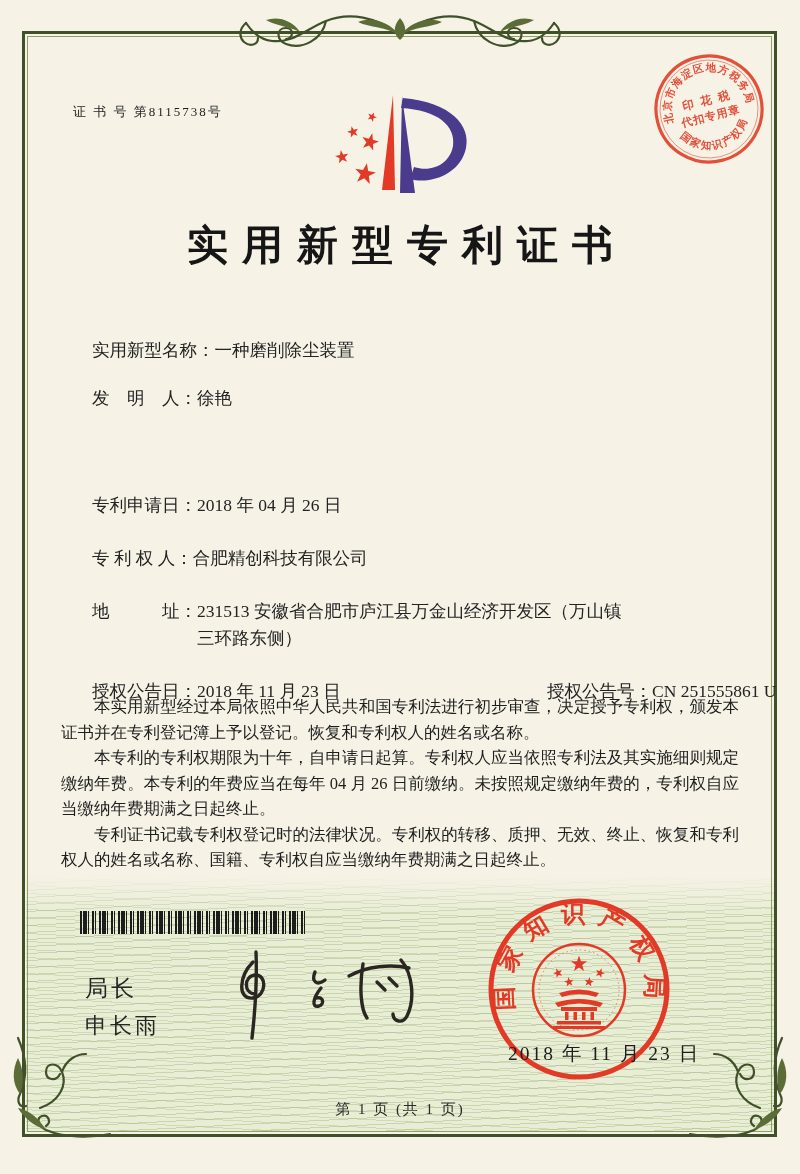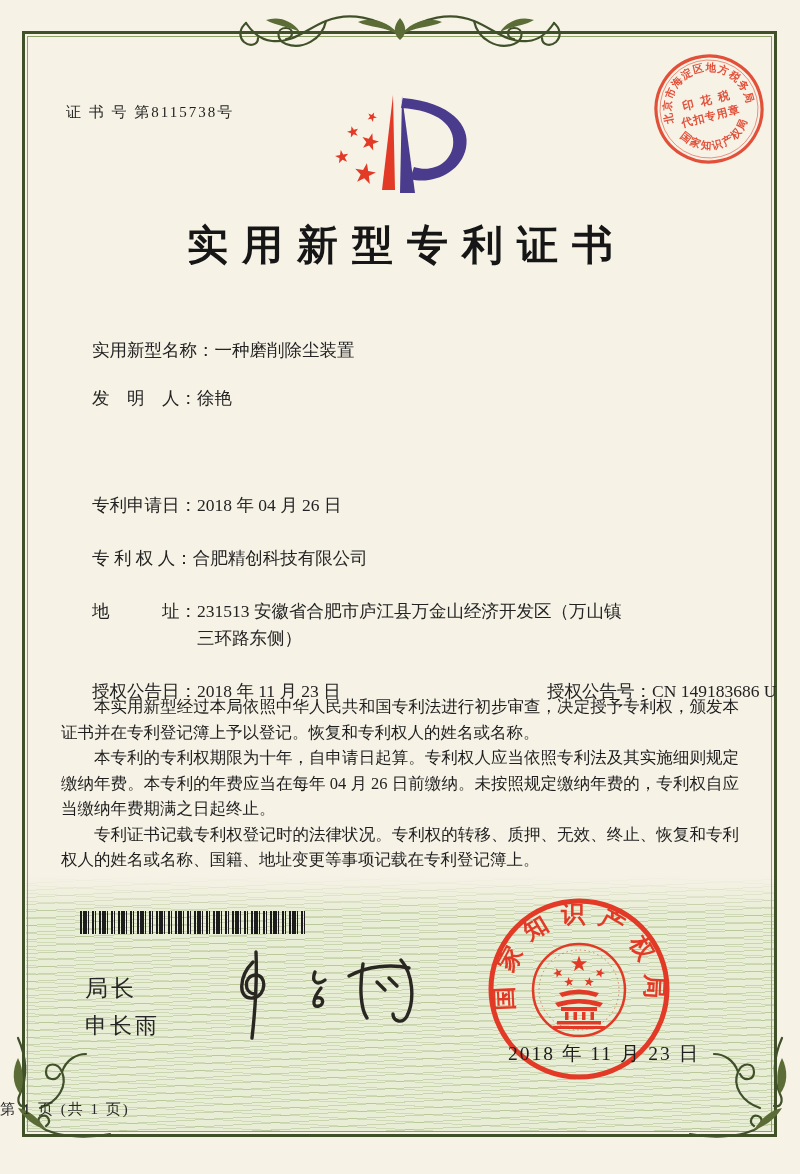--- a/index.html
+++ b/index.html
@@ -25,21 +25,21 @@
       repeating-linear-gradient(183deg, rgba(150,172,108,.30) 0 1px, rgba(150,172,108,0) 1px 8px);}
 
   
   .frame{position:absolute;left:22px;top:31px;width:749px;height:1100px;border:3px solid var(--border-green);}
   .frame-inner{position:absolute;left:2px;top:2px;right:2px;bottom:2px;border:1px solid var(--border-green-light);}
 
   .orn{position:absolute;}
   .orn path{stroke:var(--border-green);fill:none;stroke-width:2.2;stroke-linecap:round;}
   .orn path.leaf{fill:#5c6c36;stroke:none;}
 
-  .cert-no{position:absolute;left:66px;top:103px;font-size:15px;letter-spacing:2px;color:#1f1f1f;}
+  .cert-no{position:absolute;left:73px;top:103px;font-size:13px;letter-spacing:2px;color:#1f1f1f;}
   .logo{position:absolute;left:333px;top:86px;}
   .title{position:absolute;left:0;top:218px;width:800px;text-align:center;font-size:41px;font-weight:bold;
     letter-spacing:14px;padding-left:14px;box-sizing:border-box;color:#161616;}
 
   .f-row{position:absolute;left:72px;font-size:17.5px;line-height:27px;color:var(--ink);margin-left:20px;}
   .f-row .lbl{display:inline-block;vertical-align:top;}
   .f-row .val{display:inline-block;vertical-align:top;}
   .val-pre{white-space:pre-line;max-width:480px;}
   .f-grant-no{position:absolute;left:455px;top:0;white-space:nowrap;}
 
@@ -65,21 +65,21 @@
   .seal{position:absolute;left:479px;top:889px;}
   .seal-ring{stroke:var(--accent-red);fill:none;}
   .seal text{fill:var(--accent-red);font-family:"Liberation Serif","DejaVu Serif",serif;font-weight:bold;}
   .red-fill{fill:var(--accent-red);}
   .seal-date{position:absolute;left:508px;top:1040px;font-size:19.5px;letter-spacing:2px;color:#1d1d1d;}
 
   .stamp{position:absolute;left:647px;top:46px;}
   .stamp-ring{stroke:var(--stamp-red);fill:none;}
   .stamp text{fill:var(--stamp-red);font-family:"Liberation Serif","DejaVu Serif",serif;font-weight:bold;}
 
-  .footer{position:absolute;left:0;top:1100px;width:800px;text-align:left;font-size:15px;
+  .footer{position:absolute;left:0;top:1100px;width:800px;text-align:center;font-size:15px;
     letter-spacing:2px;color:#2a2a2a;}
 </style>
 </head>
 <body>
 
 <div class="page">
 
   <div class="guilloche"></div>
 
   <div class="frame">
@@ -165,28 +165,28 @@
   </div>
   <div class="f-row" style="top:598px;">
     <span class="lbl">地　　　址：</span><span class="val val-pre">231513 安徽省合肥市庐江县万金山经济开发区（万山镇
 三环路东侧）</span>
   </div>
   <div class="f-row" style="top:678px;width:700px;">
     <span>
       <span class="lbl">授权公告日：</span><span class="val">2018 年 11 月 23 日</span>
     </span>
     <span class="f-grant-no">
-      <span class="lbl">授权公告号：</span><span class="val">CN 149183686 U</span>
+      <span class="lbl">授权公告号：</span><span class="val">CN 251555861 U</span>
     </span>
   </div>
 
   <div class="body-text">
     <p>本实用新型经过本局依照中华人民共和国专利法进行初步审查，决定授予专利权，颁发本证书并在专利登记簿上予以登记。恢复和专利权人的姓名或名称。</p>
     <p>本专利的专利权期限为十年，自申请日起算。专利权人应当依照专利法及其实施细则规定缴纳年费。本专利的年费应当在每年 04 月 26 日前缴纳。未按照规定缴纳年费的，专利权自应当缴纳年费期满之日起终止。</p>
-    <p>专利证书记载专利权登记时的法律状况。专利权的转移、质押、无效、终止、恢复和专利权人的姓名或名称、国籍、地址变更等事项记载在专利登记簿上。</p>
+    <p>专利证书记载专利权登记时的法律状况。专利权的转移、质押、无效、终止、恢复和专利权人的姓名或名称、国籍、专利权自应当缴纳年费期满之日起终止。</p>
   </div>
 
   <div class="barcode"></div>
 
   <div class="signer-title">局长</div>
   <div class="signer-name">申长雨</div>
 
   <svg class="signature" width="210" height="95" viewBox="0 0 210 95">
     <path d="M38,14 C24,28 22,52 38,50 C52,48 52,26 40,27 C29,28 28,45 40,46"></path>
     <path d="M41,4 C42,30 40,64 37,90"></path>

